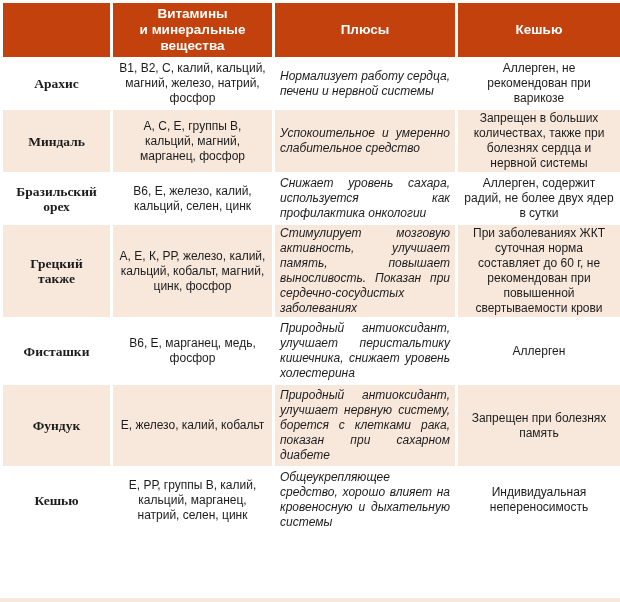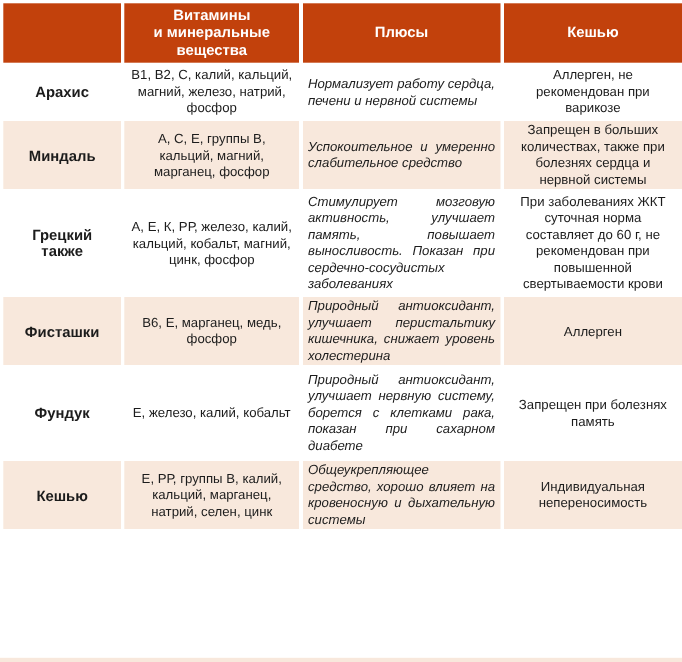--- a/index.html
+++ b/index.html
@@ -20,21 +20,21 @@
     white-space:pre-line;
     overflow:hidden;
   }
   thead th{
     background:#c2410c;color:#ffffff;
     font-weight:bold;font-size:13.5px;line-height:16px;
     text-align:center;
   }
   tbody tr:nth-child(even) td{background:#f8e8dc;}
   tbody tr:nth-child(odd) td{background:#ffffff;}
-  td.nut-name{font-weight:bold;text-align:center;font-size:13.5px;}
+  td.nut-name{font-weight:bold;text-align:center;font-size:13.5px;font-family:Liberation Serif, serif;}
   td.vitamins{text-align:center;}
   td.pros{text-align:justify;font-style:italic;}
   td.cons{text-align:center;}
   tr.hr{height:57px;} tr.r1{height:48px;} tr.r2{height:60px;} tr.r3{height:50px;}
   tr.r4{height:30px;} tr.r5{height:45px;} tr.r6{height:93px;} tr.r7{height:59px;}
   tr.r8{height:84px;} tr.r9{height:60px;}
   .bottom-strip{
     position:absolute;left:0;bottom:0;width:620px;height:4px;background:#f8e8dc;
   }
 </style>
@@ -64,20 +64,27 @@
       <td class="vitamins">В1, В2, С, калий, кальций, магний, железо, натрий, фосфор</td>
       <td class="pros">Нормализует работу сердца, печени и нервной системы</td>
       <td class="cons">Аллерген, не рекомендован при варикозе</td>
     </tr>
     <tr class="r2">
       <td class="nut-name">Миндаль</td>
       <td class="vitamins">А, С, Е, группы В, кальций, магний, марганец, фосфор</td>
       <td class="pros">Успокоительное и умеренно слабительное средство</td>
       <td class="cons">Запрещен в больших количествах, также при болезнях сердца и нервной системы</td>
     </tr>
+    <tr class="r5">
+      <td class="nut-name">Бразильский
+орех</td>
+      <td class="vitamins">В6, Е, железо, калий, кальций, селен, цинк</td>
+      <td class="pros">Снижает уровень сахара, используется как профилактика онкологии</td>
+      <td class="cons">Аллерген, содержит радий, не более двух ядер в сутки</td>
+    </tr>
     <tr class="r6">
       <td class="nut-name">Грецкий
 также</td>
       <td class="vitamins">А, Е, К, РР, железо, калий, кальций, кобальт, магний, цинк, фосфор</td>
       <td class="pros">Стимулирует мозговую активность, улучшает память, повышает выносливость. Показан при сердечно-сосудистых заболеваниях</td>
       <td class="cons">При заболеваниях ЖКТ суточная норма составляет до 60 г, не рекомендован при повышенной свертываемости крови</td>
     </tr>
     <tr class="r7">
       <td class="nut-name">Фисташки</td>
       <td class="vitamins">В6, Е, марганец, медь, фосфор</td>

